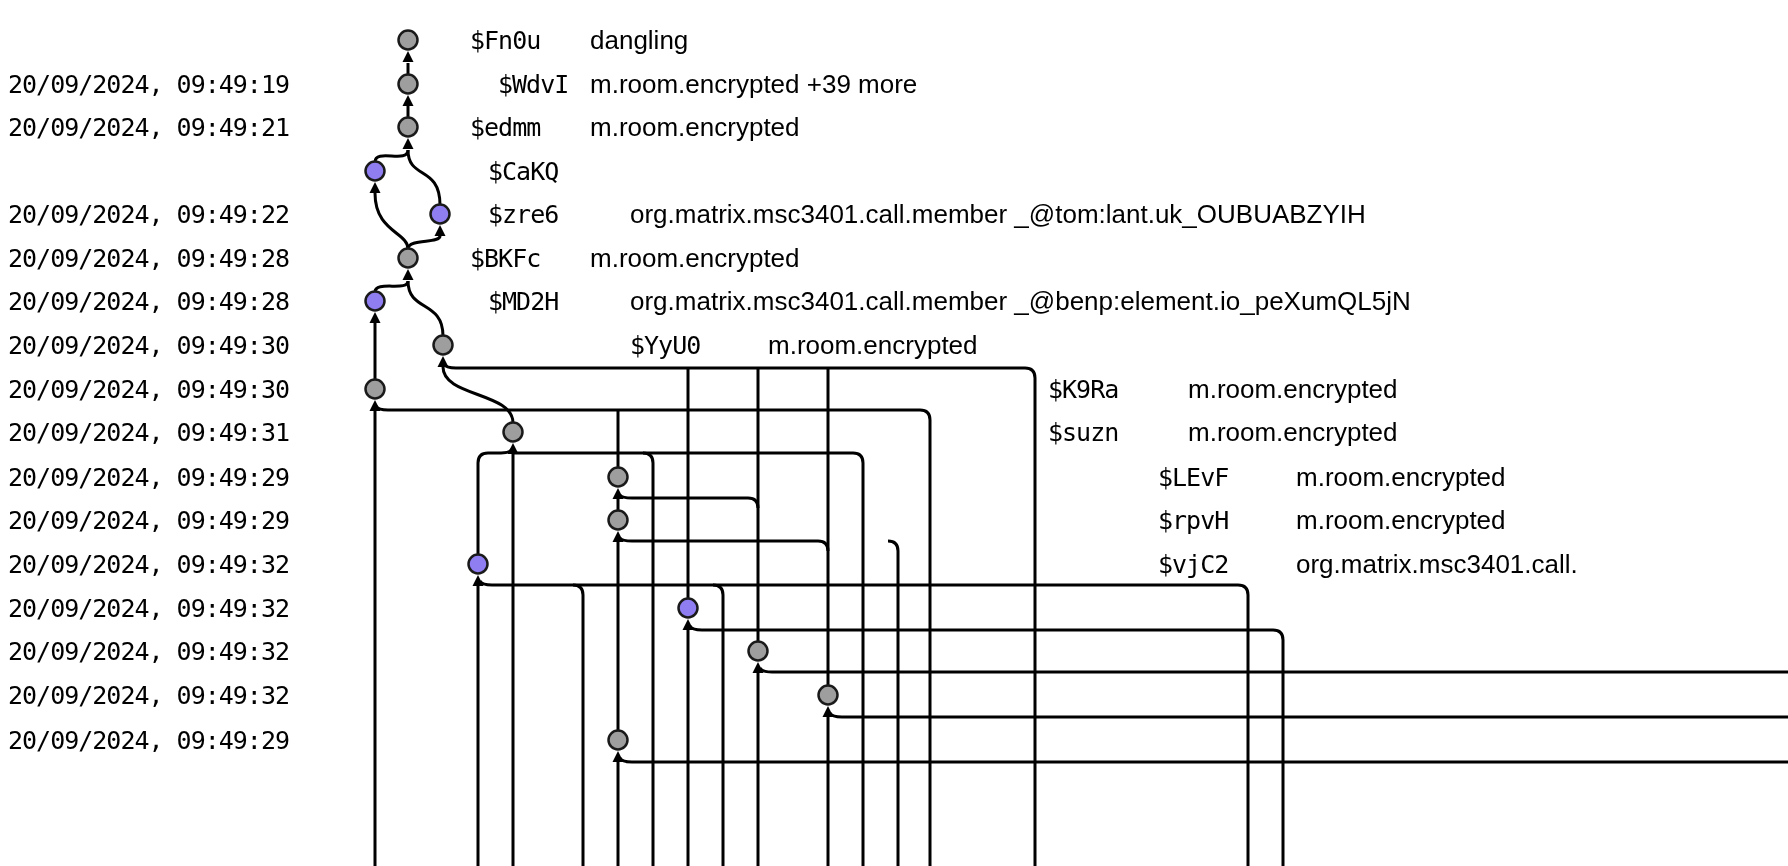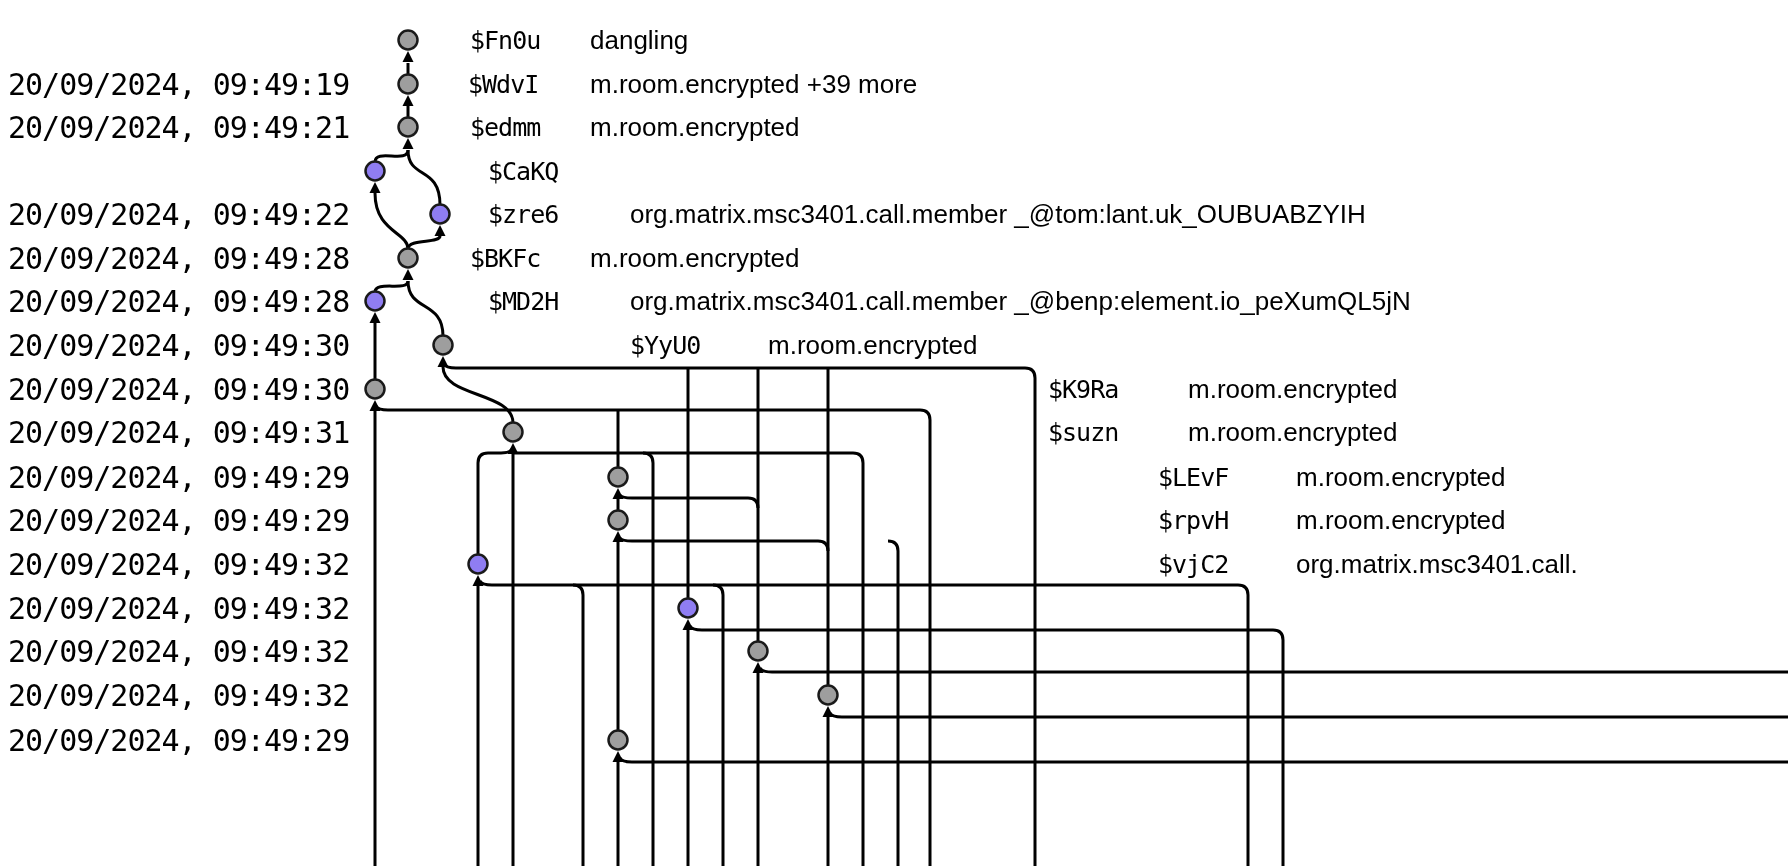--- a/index.html
+++ b/index.html
@@ -26,21 +26,21 @@
   .row span{
     position:absolute;
     top:0;
     line-height:43px;
     white-space:pre;
     color:#000;
   }
   .ts{
     left:8px;
     font-family:"DejaVu Sans Mono", monospace;
-    font-size:30px;
+    font-size:25px;
     letter-spacing:-1px;
   }
   .eid{
     font-family:"DejaVu Sans Mono", monospace;
     font-size:25px;
     letter-spacing:-1px;
   }
   .etype{
     font-family:"Liberation Sans", sans-serif;
     font-size:26px;
@@ -124,21 +124,21 @@
       <circle cx="828" cy="695" r="9.5" fill="#9e9e9e" stroke="#1a1a1a" stroke-width="2.5"></circle>
       <circle cx="618" cy="740" r="9.5" fill="#9e9e9e" stroke="#1a1a1a" stroke-width="2.5"></circle>
     </svg>
   <div id="rows">
       <div class="row" style="top: 19px;">
         <span class="eid" style="left: 470px;">$Fn0u</span>
         <span class="etype" style="left: 590px;">dangling</span>
       </div>
       <div class="row" style="top: 63px;">
         <span class="ts">20/09/2024, 09:49:19</span>
-        <span class="eid" style="left: 468px;">$WdvI</span>
+        <span class="eid" style="left: 498px;">$WdvI</span>
         <span class="etype" style="left: 590px;">m.room.encrypted +39 more</span>
       </div>
       <div class="row" style="top: 106px;">
         <span class="ts">20/09/2024, 09:49:21</span>
         <span class="eid" style="left: 470px;">$edmm</span>
         <span class="etype" style="left: 590px;">m.room.encrypted</span>
       </div>
       <div class="row" style="top: 150px;">
         <span class="eid" style="left: 488px;">$CaKQ</span>
       </div>

